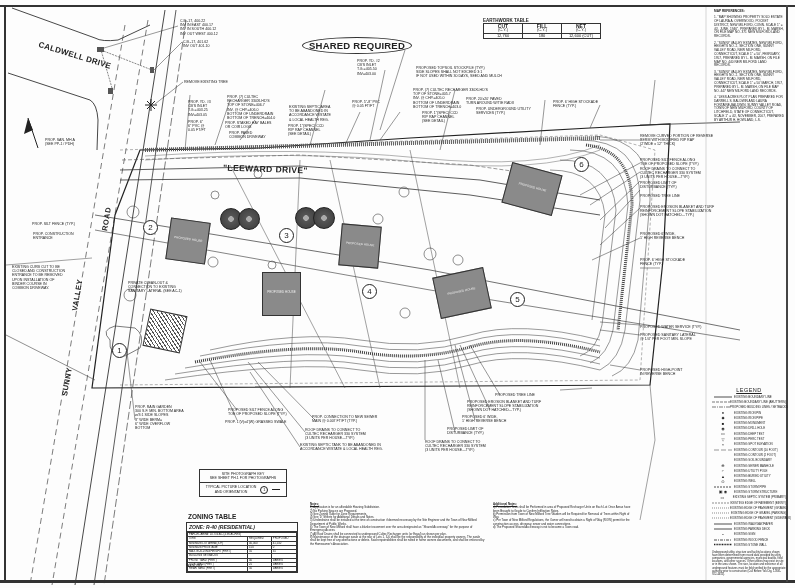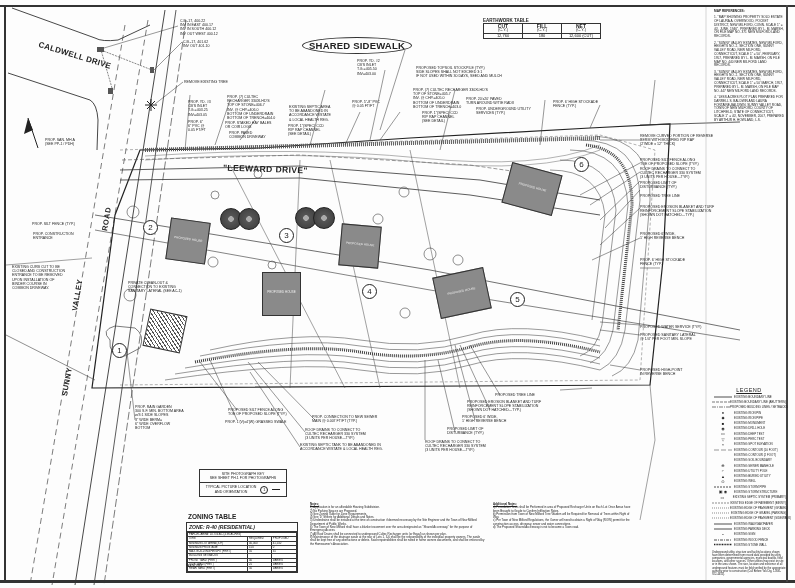--- a/index.html
+++ b/index.html
@@ -181,21 +181,21 @@
   <div class="frame-bottom"></div>
   <div class="frame-left"></div>
   <div class="frame-right"></div>
 
   <div class="caldwell">CALDWELL DRIVE</div>
   <div class="road" style="left:60px;top:395px;transform:rotate(-80deg);">SUNNY</div>
   <div class="road" style="left:70px;top:310px;transform:rotate(-80deg);">VALLEY</div>
   <div class="road" style="left:100px;top:230px;transform:rotate(-80deg);">ROAD</div>
   <div class="leeward">"LEEWARD DRIVE"</div>
 
-  <div class="shared">SHARED SIDEWALK</div>
+  <div class="shared">SHARED REQUIRED</div>
 
   <div class="house" style="left:168px;top:220px;width:38px;height:40px;transform:rotate(8deg);">
       <span>PROPOSED HOUSE</span>
     </div>
   <div class="house" style="left:262px;top:272px;width:37px;height:42px;">
       <span>PROPOSED HOUSE</span>
     </div>
   <div class="house" style="left:340px;top:225px;width:38px;height:40px;transform:rotate(5deg);">
       <span>PROPOSED HOUSE</span>
     </div>

